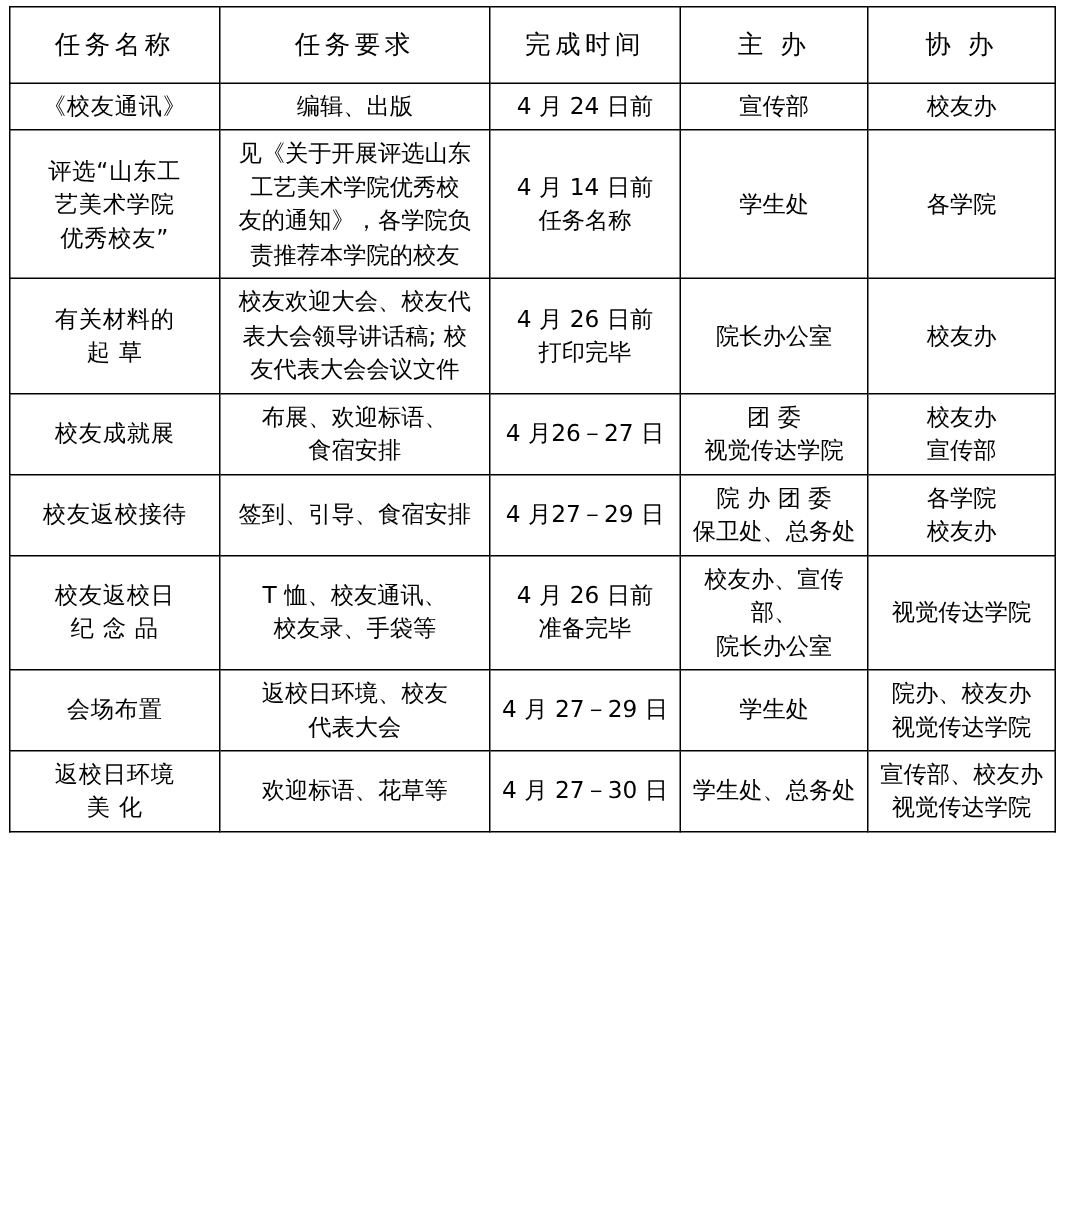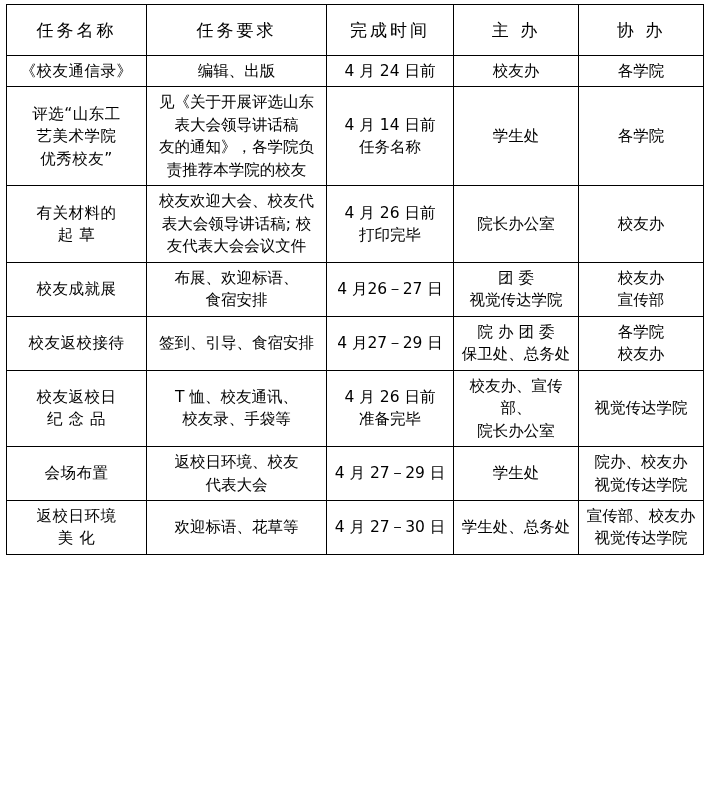--- a/index.html
+++ b/index.html
@@ -88,56 +88,56 @@
         <th>任务要求</th>
         <th>完成时间</th>
         <th>主  办</th>
         <th>协  办</th>
       </tr>
     </thead>
     <tbody id="table-body">
         <tr>
           <td class="col-name">
             <div class="lines">
-              <span>《校友通信录》</span>
+              <span>《校友通讯》</span>
             </div>
           </td>
           <td class="col-req">
             <div class="lines">
               <span>编辑、出版</span>
             </div>
           </td>
           <td class="col-time">
             <div class="lines">
               <span>4 月 24 日前</span>
             </div>
           </td>
           <td class="col-host">
             <div class="lines">
+              <span>宣传部</span>
+            </div>
+          </td>
+          <td class="col-cohost">
+            <div class="lines">
               <span>校友办</span>
-            </div>
-          </td>
-          <td class="col-cohost">
-            <div class="lines">
-              <span>各学院</span>
             </div>
           </td>
         </tr>
         <tr>
           <td class="col-name">
             <div class="lines">
               <span>评选“山东工</span>
               <span>艺美术学院</span>
               <span>优秀校友”</span>
             </div>
           </td>
           <td class="col-req">
             <div class="lines">
               <span>见《关于开展评选山东</span>
-              <span>表大会领导讲话稿</span>
+              <span>工艺美术学院优秀校</span>
               <span>友的通知》，各学院负</span>
               <span>责推荐本学院的校友</span>
             </div>
           </td>
           <td class="col-time">
             <div class="lines">
               <span>4 月 14 日前</span>
               <span>任务名称</span>
             </div>
           </td>

